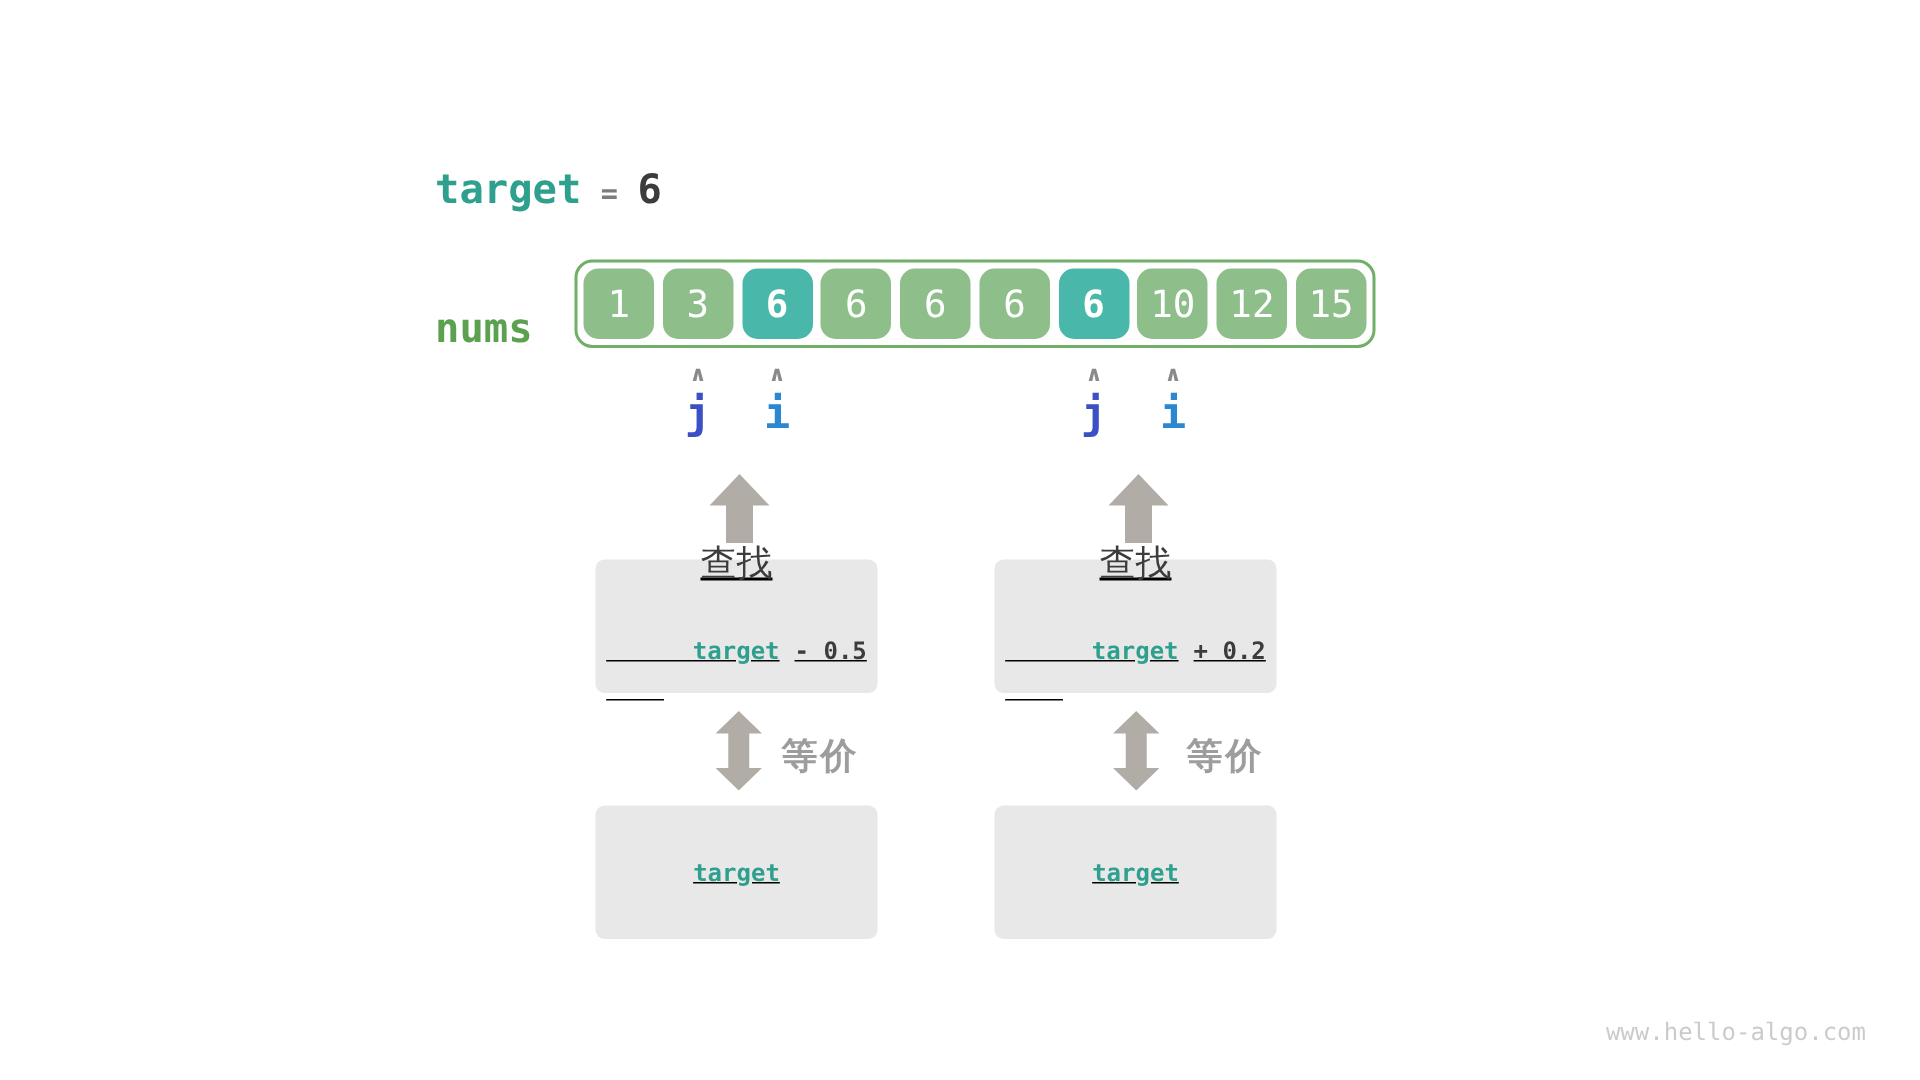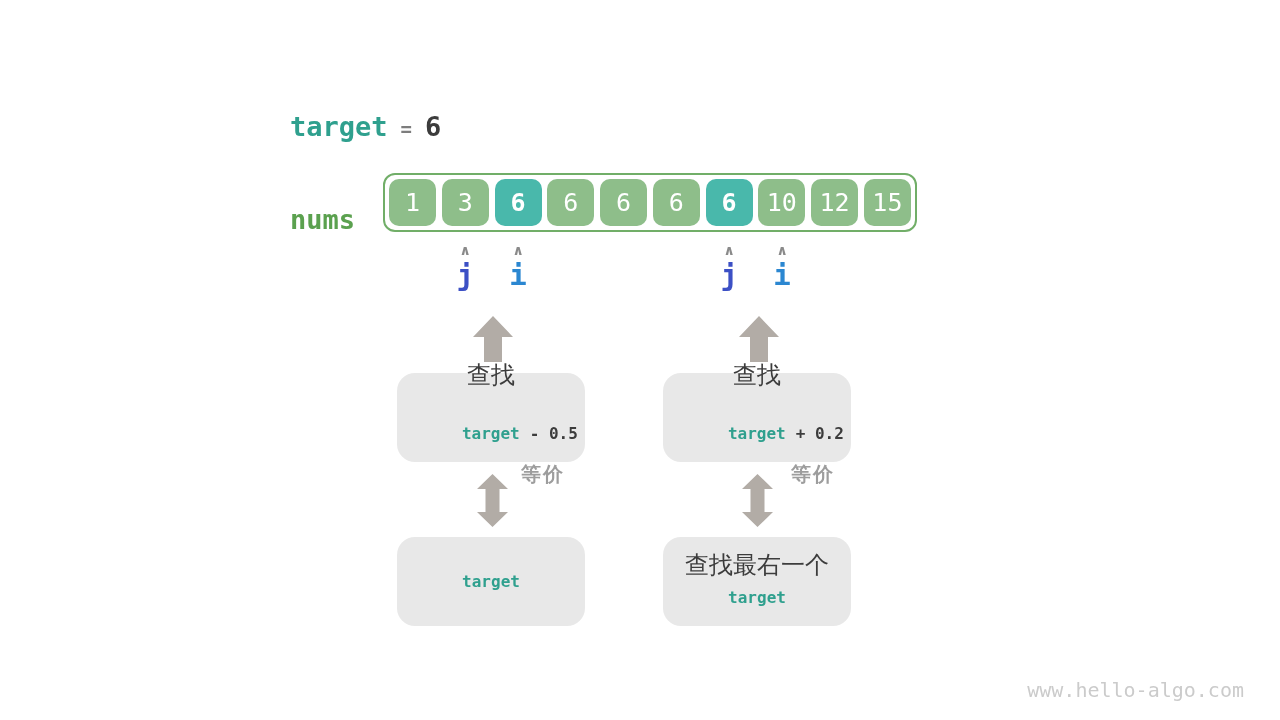--- a/index.html
+++ b/index.html
@@ -110,26 +110,27 @@
   .dbl-arrow.col-left  { left: 477px; }
   .dbl-arrow.col-right { left: 742px; }
   .up-arrow path, .dbl-arrow path { fill: var(--arrow-gray); }
 
   
   .panel {
     position: absolute;
     width: 188px; height: 89px;
     box-sizing: border-box;
     background: var(--panel-bg);
-    border-radius: 18px;
+    border-radius: 6px;
     display: flex;
     flex-direction: column;
     align-items: center;
     justify-content: center;
     gap: 7px;
+    text-decoration: underline;
   }
   .panel.upper { top: 373px; }
   .panel.lower { top: 537px; }
   .panel.col-left  { left: 397px; }
   .panel.col-right { left: 663px; }
   .panel .cjk {
     font-size: 24px;
     line-height: 26px;
     color: var(--text-dark);
   }
@@ -139,35 +140,35 @@
     font-weight: 700;
     white-space: pre;
   }
   .panel .expr .kw { color: var(--teal-text); }
   .panel .expr .op { color: var(--text-dark); margin-left: 10px; }
   .panel .expr.solo { color: var(--teal-text); }
 
   
   .equiv {
     position: absolute;
-    top: 461px;
-    font-size: 20px;
+    top: 488px;
+    font-size: 24px;
     font-weight: 700;
     letter-spacing: 2px;
     color: var(--equiv-gray);
   }
   .equiv.col-left  { left: 521px; }
   .equiv.col-right { left: 791px; }
 
   
   .watermark {
     position: absolute;
     top: 678px;
     right: 36px;
-    font-size: 20px;
+    font-size: 16px;
     color: var(--watermark-gray);
   }
 </style>
 </head>
 <body>
 
 <div class="stage">
 
   <div class="target-decl">
     <span class="code kw">target</span>
@@ -235,18 +236,17 @@
   <svg class="dbl-arrow col-right" width="31" height="53" viewBox="0 0 31 53">
       <path d="M15.5 0 L31 15 H22.5 V38 H31 L15.5 53 L0 38 H8.5 V15 H0 Z"></path>
     </svg>
   <div class="equiv col-left">等价</div>
   <div class="equiv col-right">等价</div>
 
   <div class="panel lower col-left">
     <div class="expr code solo">target</div>
   </div>
   <div class="panel lower col-right">
-    <div class="cjk">查找最右一个</div>
     <div class="expr code solo">target</div>
   </div>
 
   <div class="watermark code">www.hello-algo.com</div>
 </div>
 
 </body></html>

